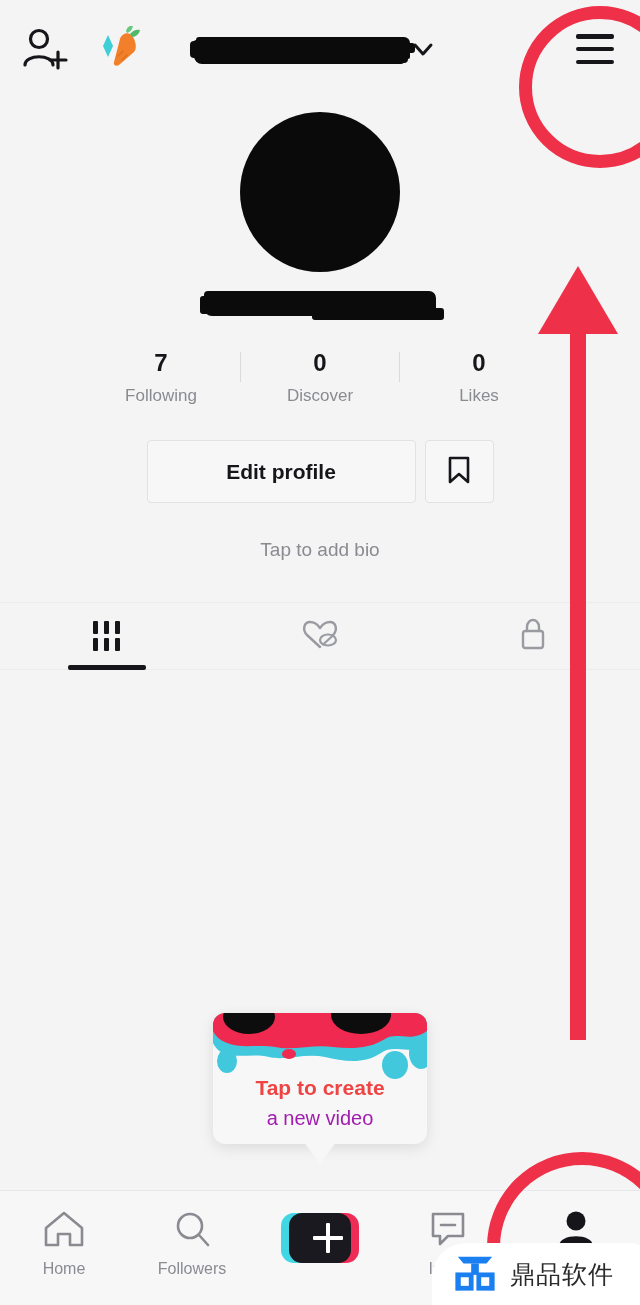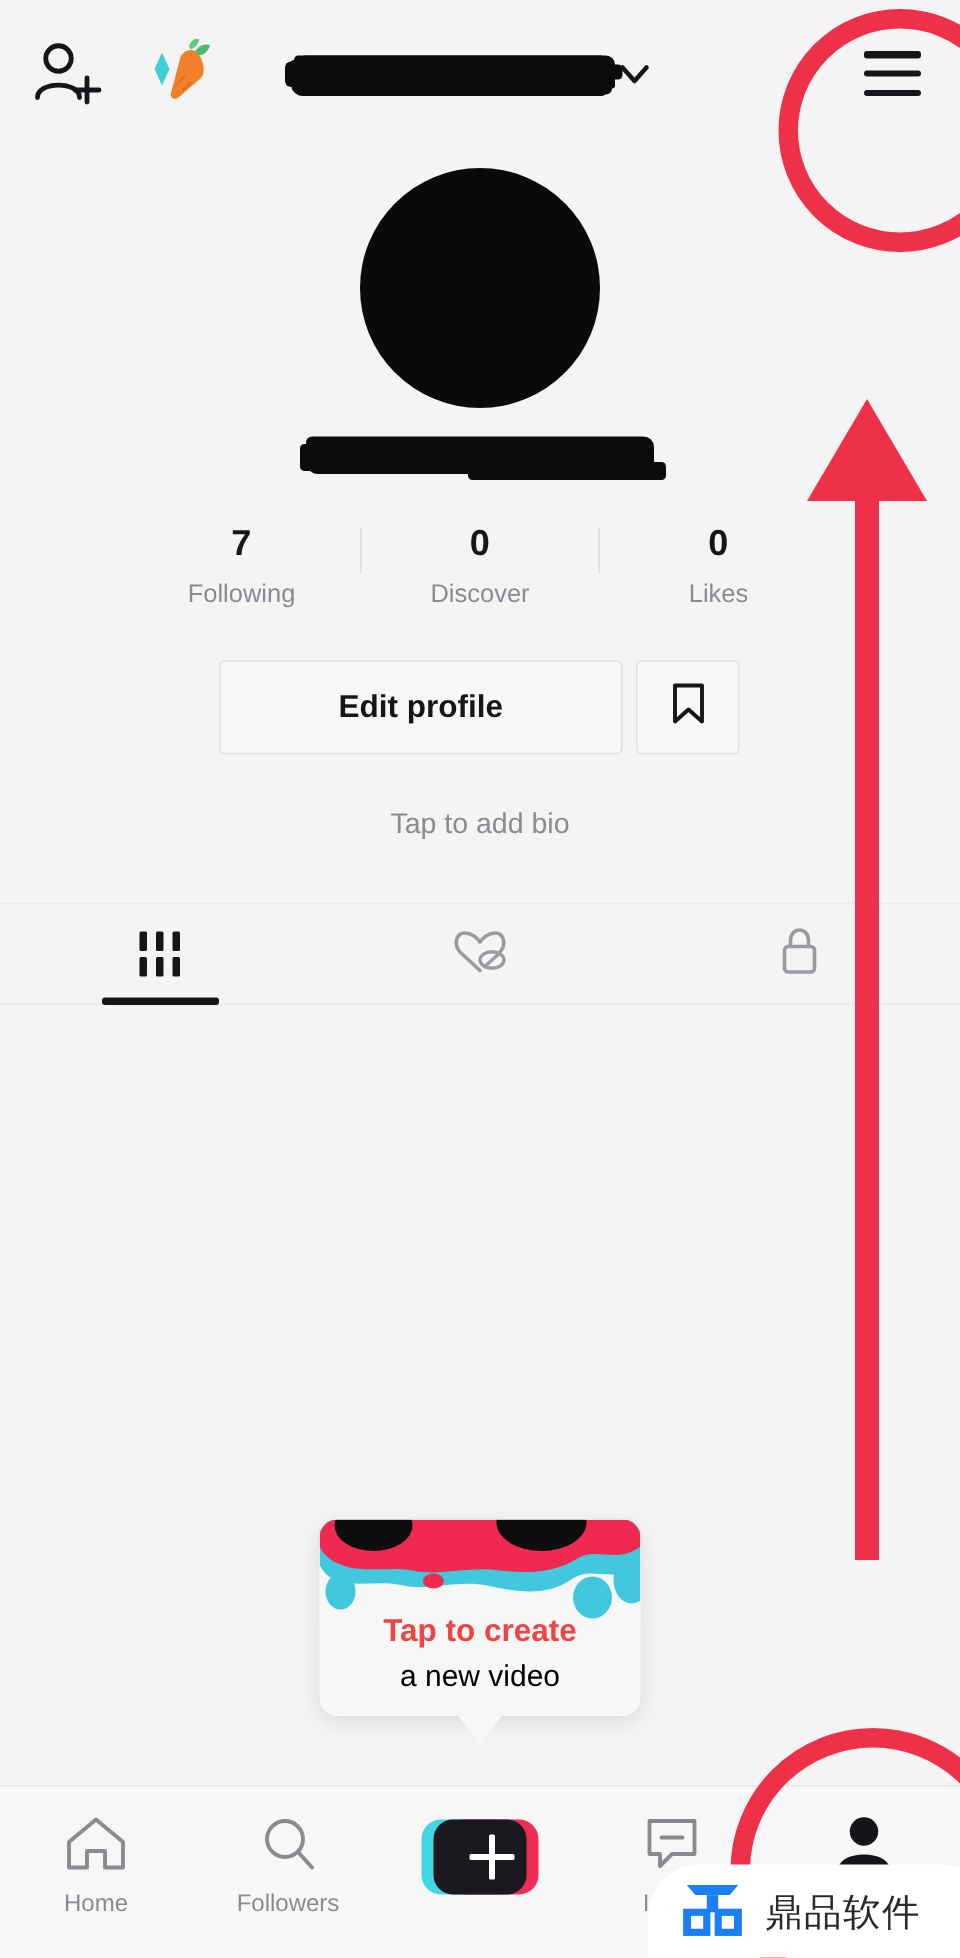--- a/index.html
+++ b/index.html
@@ -65,21 +65,21 @@
   .stats {
     position:absolute; left:82px; top:348px; width:476px; height:58px;
     display:flex; align-items:flex-start;
   }
   .stat { flex:1; text-align:center; position:relative; }
   .stat-val { font-size:24px; font-weight:bold; color:#16161a; line-height:30px; letter-spacing:.2px;}
   .stat-lbl { font-size:17px; color:#8a8b91; line-height:24px; margin-top:6px; }
   .stat-div { width:1px; height:30px; background:#d9dade; margin-top:4px; }
 
   
-  .btn-row { position:absolute; left:146px; top:440px; width:348px; height:63px; display:flex; }
+  .btn-row { position:absolute; left:146px; top:440px; width:348px; height:63px; display:flex;justify-content:center; }
   .btn-edit {
     width:269px; height:63px; border:1px solid #e2e2e5; border-radius:4px;
     background:#f7f7f8; display:flex; align-items:center; justify-content:center;
     font-size:21px; font-weight:bold; color:#16161a;
   }
   .btn-book {
     width:69px; height:63px; margin-left:9px; border:1px solid #e2e2e5; border-radius:4px;
     background:#f7f7f8; display:flex; align-items:center; justify-content:center;
   }
   .bio {
@@ -104,21 +104,21 @@
 
   
   .tooltip {
     position:absolute; left:213px; top:1013px; width:214px; height:131px;
     background:#f7f7f7; border-radius:12px; overflow:hidden;
     box-shadow:0 4px 14px rgba(0,0,0,.10);
   }
   .splash { position:absolute; left:0; top:0; width:214px; height:72px; overflow:hidden; }
   .tt-text { position:absolute; left:0; top:60px; width:214px; text-align:center; }
   .tt-l1 { font-size:21px; font-weight:bold; color:#ef4444; line-height:30px; }
-  .tt-l2 { font-size:20px; color:#000000; line-height:30px; }
+  .tt-l2 { font-size:20px; color:#a21caf; line-height:30px; }
   .tt-tail {
     position:absolute; left:304px; top:1142px; width:0; height:0;
     border-left:16px solid transparent; border-right:16px solid transparent;
     border-top:22px solid #f7f7f7;
   }
 
   
   .bottomnav {
     position:absolute; left:0; bottom:0; width:640px; height:115px;
     background:#f7f7f8; border-top:1px solid #e7e7e9;

